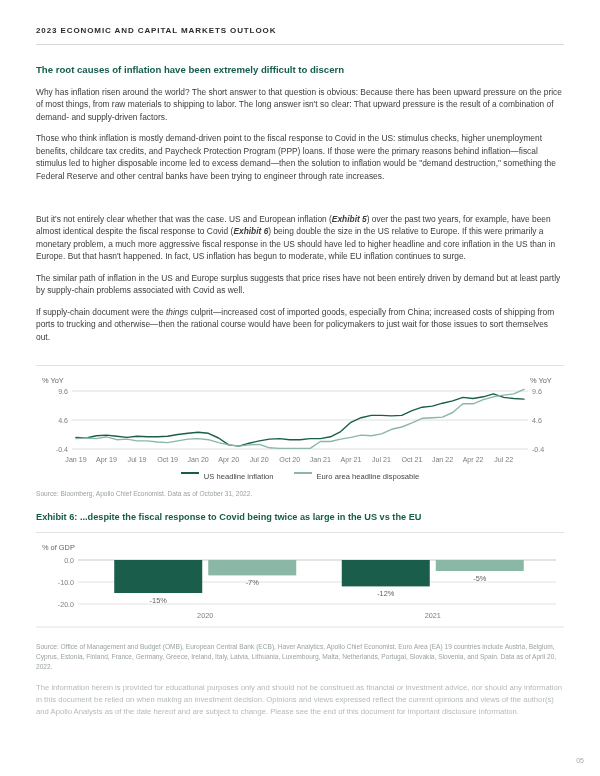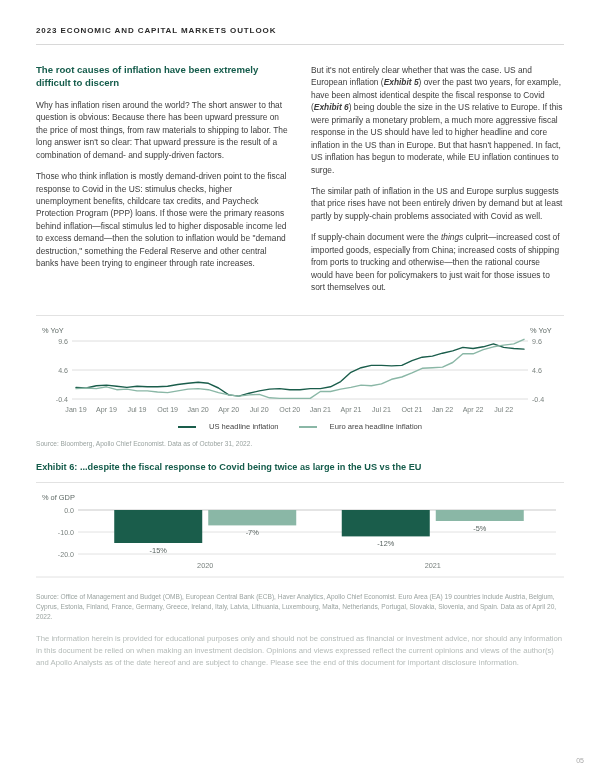--- a/index.html
+++ b/index.html
@@ -10,37 +10,37 @@
     --lighter:#b4bbb8;
   }
   html,body{margin:0;padding:0;background:#ffffff;}
   .page{
     width:600px;height:776px;box-sizing:border-box;
     padding:26px 36px 12px 36px;position:relative;overflow:hidden;
     font-family:"Liberation Sans",sans-serif;color:var(--txt);background:#fff;
   }
   .report-header{font-size:8px;letter-spacing:.9px;color:#2b2b2b;font-weight:600;}
   .header-rule{border:none;border-top:1px solid #d8d8d8;margin:9px 0 0 0;}
-  .columns{display:flex;gap:22px;margin-top:19px;}
+  .columns{display:flex;gap:22px;margin-top:19px;flex-direction:column;}
   .col{flex:1;font-size:8.4px;line-height:1.48;}
   .section-heading{font-size:9.6px;line-height:1.35;color:var(--green);font-weight:700;margin:0 0 9px 0;}
   .col p{margin:0 0 9px 0;}
   .b{font-weight:700;font-style:italic;}
   .i{font-style:italic;}
   .exhibit{margin-top:13px;}
   .exhibit-title{font-size:9.2px;font-weight:700;color:var(--green);line-height:1.3;}
   .exhibit-rule{border:none;border-top:1px solid #e2e2e2;margin:8px 0 9px 0;}
   svg{display:block;}
   svg text{font-family:"Liberation Sans",sans-serif;}
   .ax{font-size:7.1px;fill:#79817e;}
   .unit{font-size:7.4px;fill:#5f6a66;}
   .vlab{font-size:7.4px;fill:#586360;}
   .ylab{font-size:7.3px;fill:#79817e;}
   .legend{display:flex;justify-content:center;gap:20px;font-size:7.6px;color:#454545;margin-top:3px;align-items:center;}
-  .legend-item{display:flex;align-items:center;gap:13px;}
+  .legend-item{display:flex;align-items:flex-start;gap:5px;}
   .line-swatch{display:inline-block;width:18px;height:2px;}
   .sq-swatch{display:inline-block;width:7px;height:7px;}
   .source{font-size:6.6px;color:var(--faint);line-height:1.5;margin-top:8px;}
   .disclaimer{font-size:7.7px;color:var(--lighter);line-height:1.55;margin-top:11px;}
   .page-num{position:absolute;right:16px;bottom:12px;font-size:7px;color:#a9a9a9;}
 </style>
 </head>
 <body>
 
 <div class="page">
@@ -93,21 +93,21 @@
         <polyline points="40.0,62.4 50.2,63.0 60.4,60.7 70.5,60.1 80.7,61.2 90.9,62.4 101.1,61.2 111.3,61.8 121.5,61.8 131.6,61.2 141.8,59.5 152.0,58.3 162.2,57.2 172.4,58.3 182.5,63.0 192.7,69.9 202.9,71.1 213.1,68.2 223.3,65.9 233.5,64.1 243.6,63.6 253.8,64.7 264.0,64.7 274.2,63.6 284.4,63.6 294.5,61.8 304.7,56.6 314.9,47.3 325.1,42.7 335.3,40.4 345.5,40.4 355.6,40.9 365.8,40.4 376.0,35.7 386.2,32.2 396.4,31.1 406.5,28.2 416.7,25.9 426.9,22.4 437.1,23.5 447.3,21.8 457.5,18.9 467.6,22.4 477.8,23.5 488.0,24.1" fill="none" stroke="#1a5d4b" stroke-width="1.4" stroke-linejoin="round" stroke-linecap="round"></polyline>
         <polyline points="40.0,63.6 50.2,63.0 60.4,63.6 70.5,61.8 80.7,64.7 90.9,64.1 101.1,65.9 111.3,65.9 121.5,67.0 131.6,67.6 141.8,65.9 152.0,64.1 162.2,63.6 172.4,64.7 182.5,67.6 192.7,69.9 202.9,71.1 213.1,69.9 223.3,69.4 233.5,72.8 243.6,73.4 253.8,73.4 264.0,73.4 274.2,73.4 284.4,66.5 294.5,66.5 304.7,64.1 314.9,62.4 325.1,60.1 335.3,60.7 345.5,58.9 355.6,54.3 365.8,52.0 376.0,47.9 386.2,43.3 396.4,42.7 406.5,42.1 416.7,37.5 426.9,28.8 437.1,28.8 447.3,24.7 457.5,21.8 467.6,20.1 477.8,18.9 488.0,14.3" fill="none" stroke="#8ab7a6" stroke-width="1.4" stroke-linejoin="round" stroke-linecap="round"></polyline>
       </svg>
     <div class="legend">
       <span class="legend-item">
         <span class="line-swatch" style="background: rgb(26, 93, 75);"></span>
         <span>US headline inflation</span>
       </span>
       <span class="legend-item">
         <span class="line-swatch" style="background: rgb(138, 183, 166);"></span>
-        <span>Euro area headline inflation</span>
+        <span>Euro area headline disposable</span>
       </span>
     </div>
     <div class="source">Source: Bloomberg, Apollo Chief Economist. Data as of October 31, 2022.</div>
   </div>
 
   <div class="exhibit">
     <div class="exhibit-title">Exhibit 6: ...despite the fiscal response to Covid being twice as large in the US vs the EU</div>
     <hr class="exhibit-rule">
     <svg id="ex6-svg" width="528" height="92" viewBox="0 0 528 92">
         <line x1="42" x2="520" y1="18" y2="18" stroke="#c9c9c9" stroke-width="1"></line>

